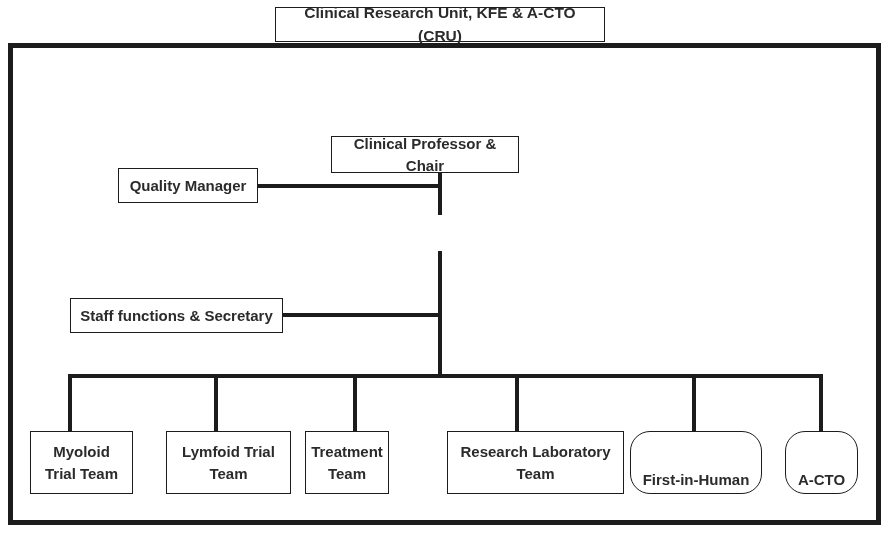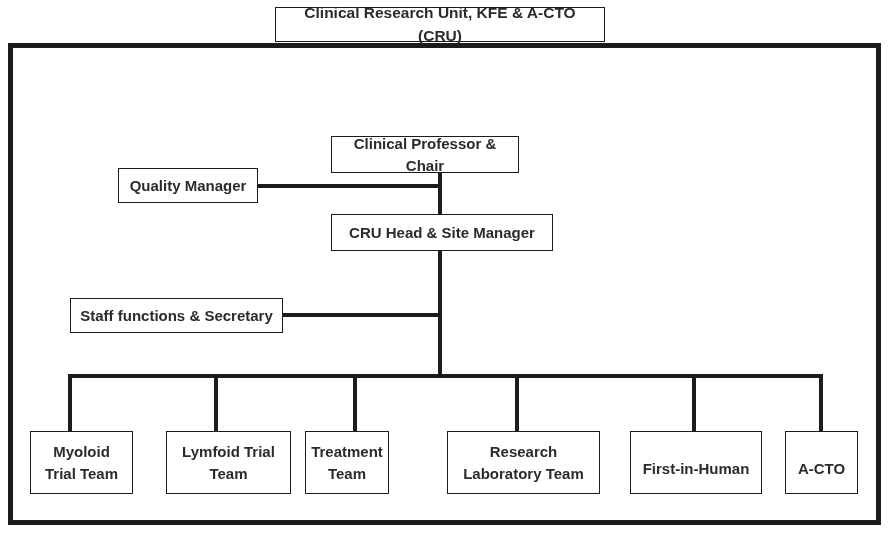--- a/index.html
+++ b/index.html
@@ -32,22 +32,23 @@
     align-items:center;
     justify-content:center;
     text-align:center;
     font-size:15px;
     line-height:1.45;
     color:var(--text);
     padding:2px 6px;
     font-weight:bold;
   }
   .node.top-align{
-    align-items:center;
+    align-items:flex-end;
     padding-top:15px;
+    border-radius:20px;
   }
   .conn{
     position:absolute;
     background:var(--line);
   }
   
   .title-box{
     left:275px;top:7px;width:330px;height:35px;
     font-size:15.5px;
   }
@@ -67,21 +68,21 @@
   .drop-2{left:214px;}
   .drop-3{left:353px;}
   .drop-4{left:515px;}
   .drop-5{left:692px;}
   .drop-6{left:819px;}
   
   .team{top:431px;height:63px;}
   .team-1{left:30px;width:103px;}
   .team-2{left:166px;width:125px;}
   .team-3{left:305px;width:84px;}
-  .team-4{left:447px;width:153px;}
+  .team-4{left:447px;width:177px;}
   .team-5{left:630px;width:132px;}
   .team-6{left:785px;width:73px;}
 </style>
 </head>
 <body>
 
 <div class="stage">
 
   <div class="node title-box">
     <span>Clinical Research Unit, KFE &amp; A-CTO (CRU)</span>
@@ -102,23 +103,20 @@
   <div class="conn drop drop-6"></div>
 
   <div class="node professor-box">
     <span>Clinical Professor &amp; Chair</span>
   </div>
 
   <div class="node quality-box">
     <span>Quality Manager</span>
   </div>
 
-  <div class="node cruhead-box">
-    <span>CRU Head &amp; Site Manager</span>
-  </div>
 
   <div class="node staff-box">
     <span>Staff functions &amp; Secretary</span>
   </div>
 
   <div class="node team team-1">
     <span>Myoloid Trial Team</span>
   </div>
 
   <div class="node team team-2">

